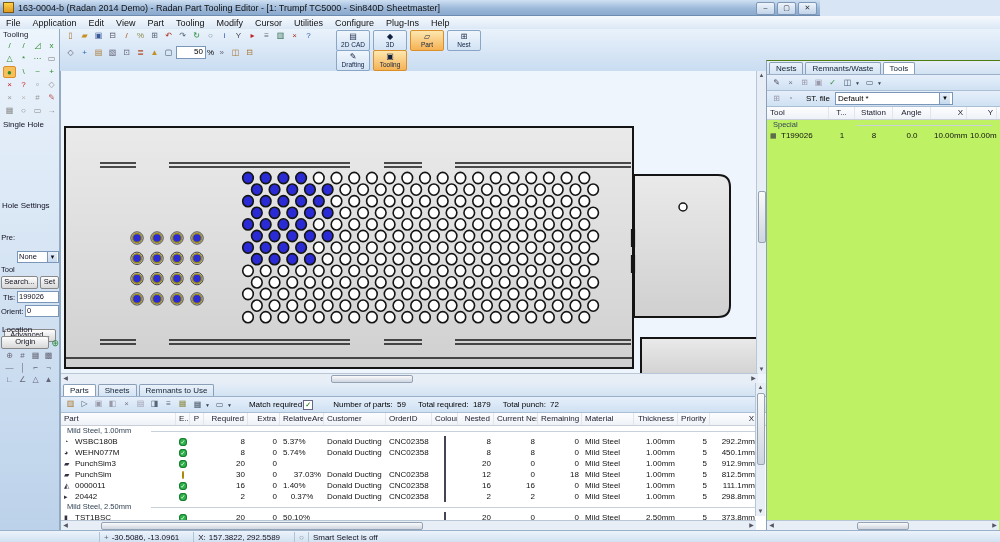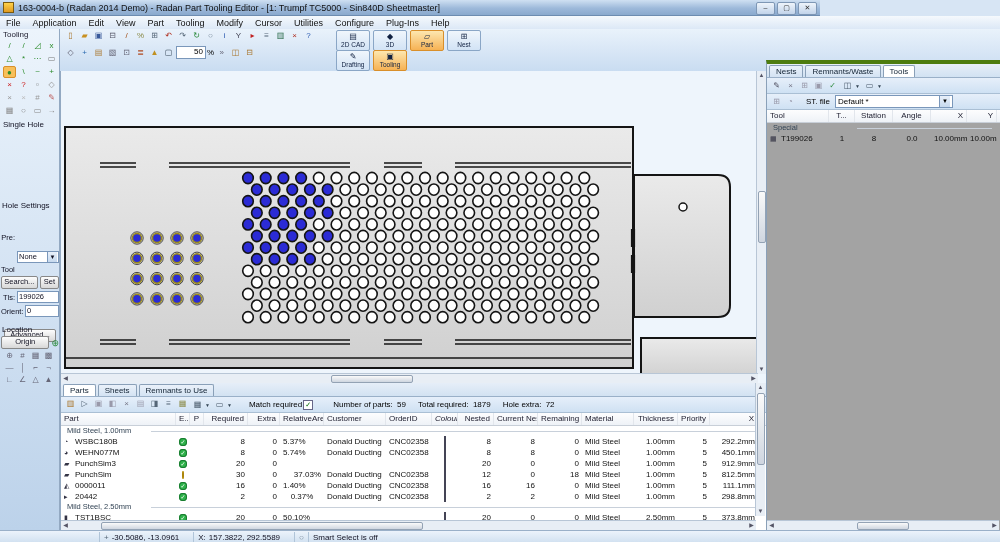--- a/index.html
+++ b/index.html
@@ -101,22 +101,22 @@
     position:relative;}
   .g-group:after{content:"";position:absolute;left:90px;right:8px;top:5px;
     border-top:1px solid #c8d0da;}
   .stat{width:8px;height:8px;border-radius:50%;margin:0 auto;font-size:6px;
     line-height:8px;text-align:center;color:#fff;}
   .stat.ok{background:#2eb24a;border:1px solid #1a7a30;}
   .stat.warn{background:#e8c02a;border:1px solid #a8820a;}
   .swatch{width:7px;height:7px;border:1px solid #445;margin:0 auto;}
   .p-icon{display:inline-block;width:9px;font-size:7px;color:#334;margin-right:2px;}
   
-  .right-panel{left:766px;top:60px;width:234px;height:470px;background:#a3a3a3;
-    border-left:1px solid #8aa0b8;border-top:4px solid #4d7c0f;box-sizing:border-box;}
+  .right-panel{left:766px;top:60px;width:234px;height:470px;background:#bef264;
+    border-left:1px solid #8aa0b8;border-top:1px solid #4d7c0f;box-sizing:border-box;}
   .rsel{background:#fff;border:1px solid #7a97ba;height:11px;font-size:8px;
     line-height:11px;padding:0 2px;width:112px;display:flex;justify-content:space-between;}
   .rsel .da{background:linear-gradient(#e8f0fa,#c6d9ee);border-left:1px solid #7a97ba;
     width:10px;text-align:center;font-size:6px;}
   
   .statusbar{left:0;top:530px;width:1000px;height:12px;
     background:linear-gradient(#ecf3fb,#d0e0f0);border-top:1px solid #9ab0c8;
     display:flex;align-items:center;font-size:8px;color:#112;}
   .ssep{width:1px;height:10px;background:#b0c4d8;margin:0 4px;}
 </style>
@@ -669,34 +669,34 @@
     <span style="width:14px"></span>
     <span>Match required</span>
     <span class="cb">✓</span>
     <span style="width:18px"></span>
     <span>Number of parts:</span>&nbsp;
     <span>59</span>
     <span style="width:10px"></span>
     <span>Total required:</span>&nbsp;
     <span>1879</span>
     <span style="width:10px"></span>
-    <span>Hole extra:</span>&nbsp;
+    <span>Total punch:</span>&nbsp;
     <span>72</span>
   </div>
   <div class="grid-table" id="btable">
       <div class="g-hrow">
         <span class="g-cell" style="width: 115px; text-align: left;">Part</span>
         <span class="g-cell" style="width: 14px; text-align: center;">E...</span>
         <span class="g-cell" style="width: 14px; text-align: center;">P</span>
         <span class="g-cell" style="width: 44px; text-align: right;">Required</span>
         <span class="g-cell" style="width: 32px; text-align: right;">Extra</span>
         <span class="g-cell" style="width: 44px; text-align: left;">RelativeArea</span>
         <span class="g-cell" style="width: 62px; text-align: left;">Customer</span>
         <span class="g-cell" style="width: 46px; text-align: left;">OrderID</span>
-        <span class="g-cell" style="width: 26px; text-align: center; font-style: italic;">Colour</span>
+        <span class="g-cell" style="width: 26px; text-align: center;">Colour</span>
         <span class="g-cell" style="width: 36px; text-align: right;">Nested</span>
         <span class="g-cell" style="width: 44px; text-align: right;">Current Nest</span>
         <span class="g-cell" style="width: 44px; text-align: right;">Remaining</span>
         <span class="g-cell" style="width: 52px; text-align: left;">Material</span>
         <span class="g-cell" style="width: 44px; text-align: right;">Thickness</span>
         <span class="g-cell" style="width: 32px; text-align: right;">Priority</span>
         <span class="g-cell" style="width: 48px; text-align: right;">X</span>
       </div>
       <div class="g-group">Mild Steel, 1.00mm</div>
       <div class="g-row">

